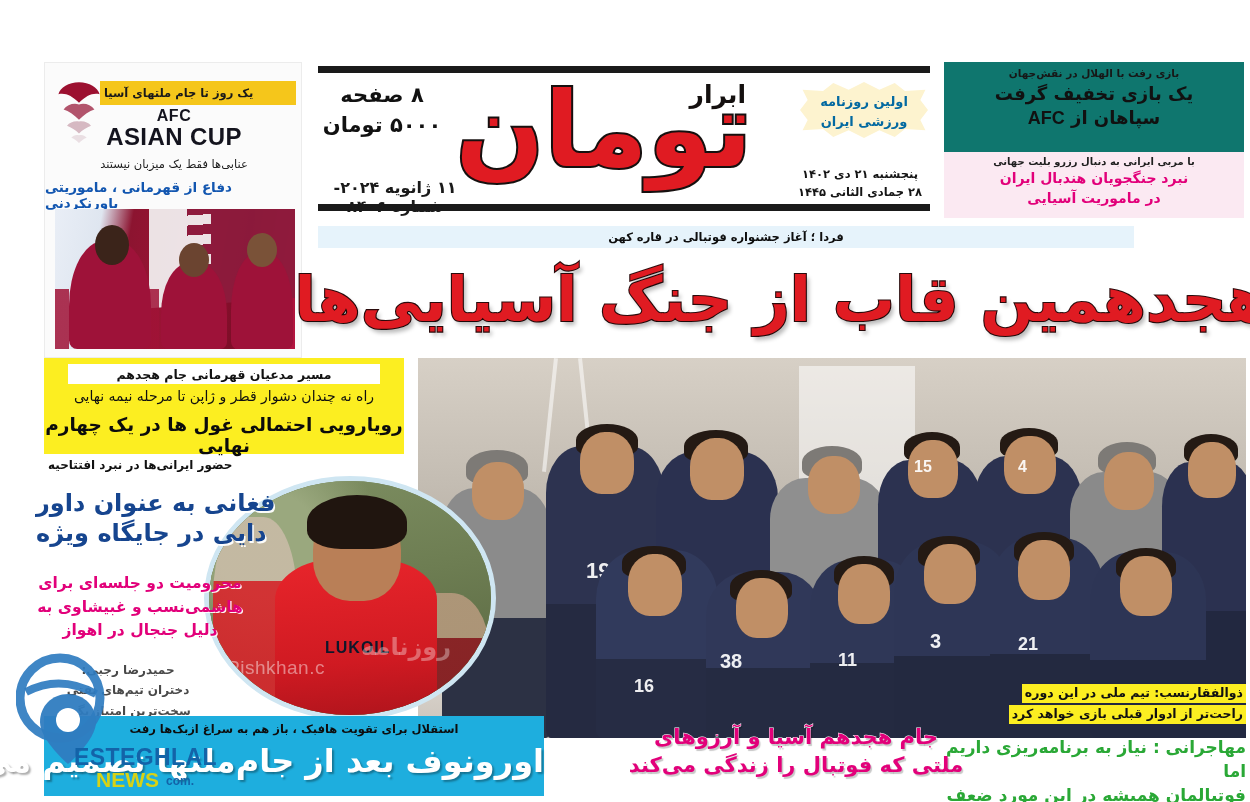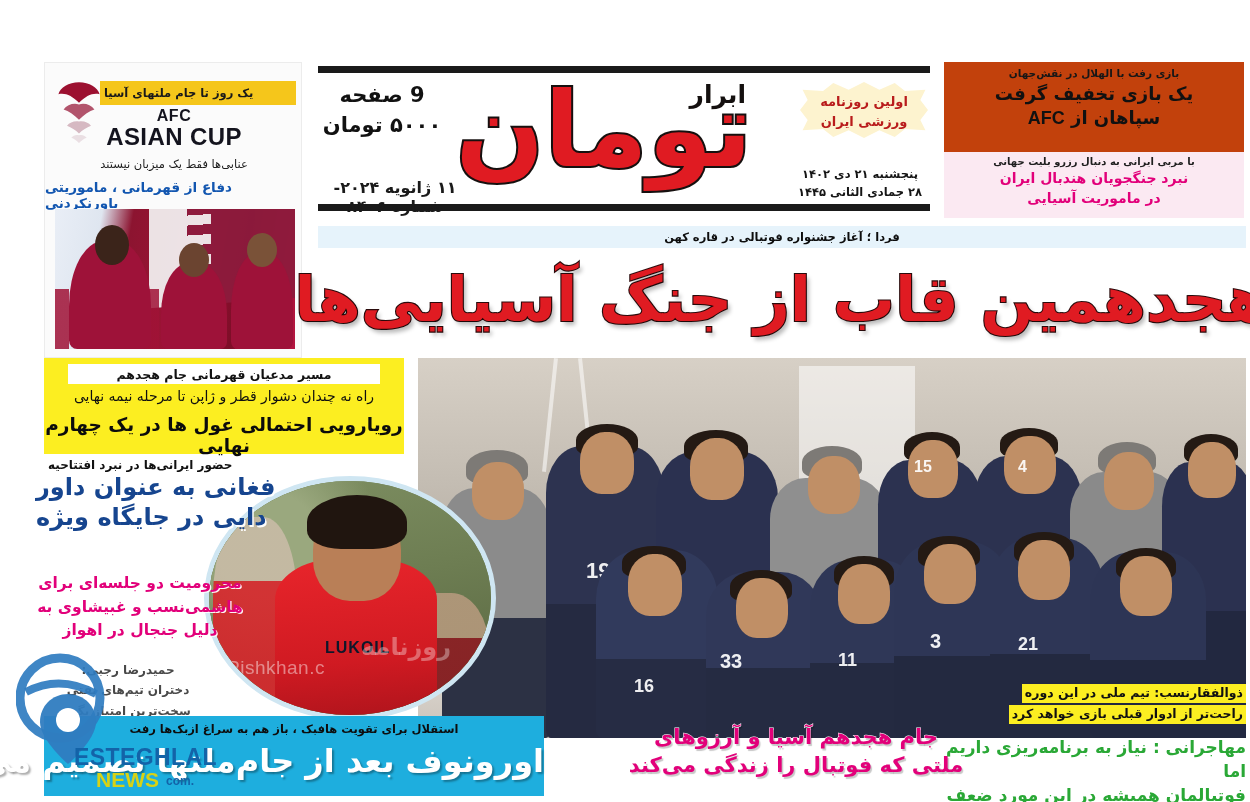--- a/index.html
+++ b/index.html
@@ -148,32 +148,32 @@
     clip-path: polygon(
       0% 50%, 6% 32%, 2% 14%, 18% 16%, 26% 2%, 38% 14%, 50% 0%,
       62% 14%, 74% 2%, 82% 16%, 98% 14%, 94% 32%, 100% 50%,
       94% 68%, 98% 86%, 82% 84%, 74% 98%, 62% 86%, 50% 100%,
       38% 86%, 26% 98%, 18% 84%, 2% 86%, 6% 68%
     );
   }
   .starburst-txt {
     position: absolute; left: 800px; top: 92px; width: 128px;
     text-align: center; font-size: 13px; font-weight: bold;
-    color: #b91c1c; line-height: 1.5;
+    color: #0369a1; line-height: 1.5;
   }
   .date-fa {
     position: absolute; left: 790px; top: 166px; width: 140px;
     text-align: center; font-size: 11.5px; font-weight: bold;
     color: #151515; line-height: 1.55;
   }
 
   
   .promo-yellow {
     position: absolute; left: 944px; top: 62px;
-    width: 300px; height: 90px; background: #c2410c;
+    width: 300px; height: 90px; background: #0f766e;
     padding: 5px 8px 0 8px;
   }
   .promo-yellow .kick {
     font-size: 10.5px; color: #171717; text-align: center; font-weight: bold;
   }
   .promo-yellow .h {
     font-size: 18px; font-weight: bold; color: #111; text-align: center;
     line-height: 1.32; margin-top: 3px;
   }
   .promo-yellow .h .lat { font-family: "Liberation Sans", sans-serif; }
@@ -186,21 +186,21 @@
     font-size: 10px; color: #1e1e1e; text-align: center; font-weight: bold;
   }
   .promo-pink .h {
     font-size: 14px; font-weight: bold; color: #e2007a; text-align: center;
     line-height: 1.4; margin-top: 2px;
   }
 
   
   .lead-kick {
     position: absolute; left: 318px; top: 226px;
-    width: 928px; height: 22px; background: #e6f3fb;
+    width: 816px; height: 22px; background: #e6f3fb;
     display: flex; align-items: center; justify-content: center;
     font-size: 11.5px; font-weight: bold; color: #0d0d0d;
   }
   .lead-head {
     position: absolute; left: 318px; top: 248px;
     width: 928px; height: 104px; background: #ffffff;
     display: flex; align-items: center; justify-content: center;
   }
   .lead-head span {
     font-size: 62px; font-weight: bold; color: #e01b22;
@@ -234,21 +234,21 @@
     position: absolute; left: 30px; top: 458px;
     width: 260px; z-index: 6;
   }
   .blue-news .kick {
     font-size: 12px; font-weight: bold; color: #111; text-align: left;
     padding-left: 18px;
   }
   .blue-news .h {
     font-size: 24px; font-weight: bold; color: #16458f;
     line-height: 1.25; text-align: left; padding-left: 6px;
-    margin-top: 0;
+    margin-top: 16px;
     text-shadow: 1.5px 1.5px 0 rgba(255,255,255,.95);
   }
 
   .pink-news {
     position: absolute; left: 24px; top: 572px;
     width: 232px; z-index: 6;
   }
   .pink-news .h {
     font-size: 15.5px; font-weight: bold; color: #e2007a;
     line-height: 1.52; text-align: center;
@@ -462,21 +462,21 @@
 </head>
 <body>
 
 <div class="page">
 
   <div class="masthead">
     <div class="rule-top"></div>
     <div class="rule-bot"></div>
 
     <div class="pages-block">
-      <div class="pages-line">9 صفحه</div>
+      <div class="pages-line">۸ صفحه</div>
       <div class="pages-line">۵۰۰۰ تومان</div>
     </div>
     <div class="date-latin">۱۱ ژانویه ۲۰۲۴- شماره ۸۴۰۶</div>
 
     <div class="logo-wrap">
       <div class="logo-main">تومان</div>
       <div class="logo-sub">ابرار</div>
     </div>
 
     <div class="starburst"></div>
@@ -586,21 +586,21 @@
     <div class="head" style="left:770px;top:84px;width:48px;height:56px;"></div>
 
     <div class="person" style="left:178px;width:122px;height:188px;background:linear-gradient(180deg,#313a5c 0 58%, #262c44 58% 100%);border-radius:36% 36% 6% 6%/26% 26% 4% 4%;"></div>
     <div class="hair" style="left:204px;top:188px;width:64px;height:32px;"></div>
     <div class="head" style="left:210px;top:196px;width:54px;height:62px;"></div>
     <div class="num" style="left:216px;top:318px;font-size:18px;">16</div>
 
     <div class="person" style="left:288px;width:116px;height:166px;background:linear-gradient(180deg,#303859 0 58%, #252b42 58% 100%);border-radius:36% 36% 6% 6%/26% 26% 4% 4%;"></div>
     <div class="hair" style="left:312px;top:212px;width:62px;height:32px;"></div>
     <div class="head" style="left:318px;top:220px;width:52px;height:60px;"></div>
-    <div class="num" style="left:302px;top:292px;font-size:20px;">33</div>
+    <div class="num" style="left:302px;top:292px;font-size:20px;">38</div>
 
     <div class="person" style="left:392px;width:112px;height:178px;background:linear-gradient(180deg,#2f3757 0 58%, #242a41 58% 100%);border-radius:36% 36% 6% 6%/26% 26% 4% 4%;"></div>
     <div class="hair" style="left:416px;top:198px;width:60px;height:32px;"></div>
     <div class="head" style="left:420px;top:206px;width:52px;height:60px;"></div>
     <div class="num" style="left:420px;top:292px;font-size:18px;">11</div>
 
     <div class="person" style="left:476px;width:118px;height:196px;background:linear-gradient(180deg,#2e3656 0 58%, #232940 58% 100%);border-radius:36% 36% 6% 6%/26% 26% 4% 4%;"></div>
     <div class="hair" style="left:500px;top:178px;width:62px;height:32px;"></div>
     <div class="head" style="left:506px;top:186px;width:52px;height:60px;"></div>
     <div class="num" style="left:512px;top:272px;font-size:20px;">3</div>

